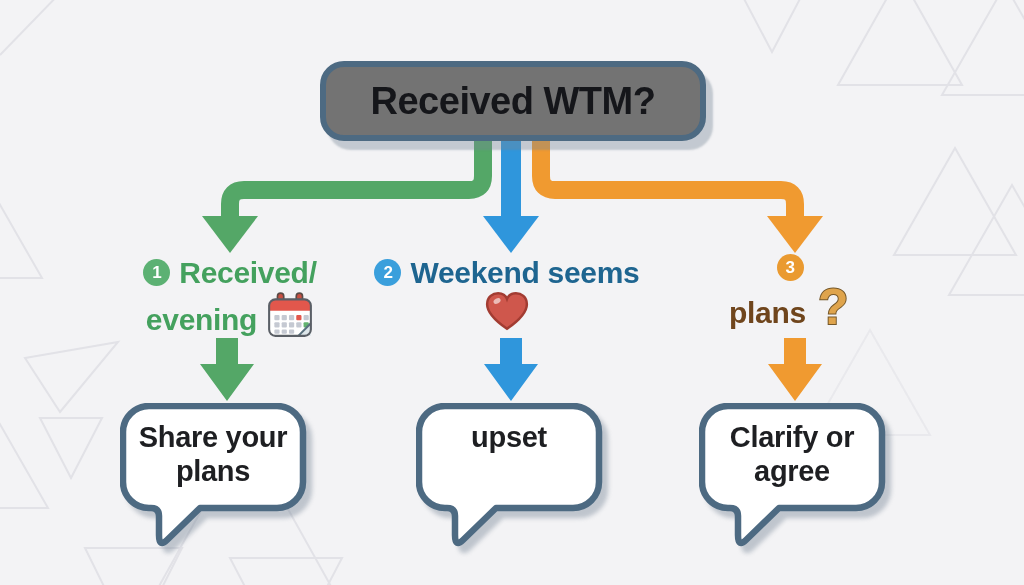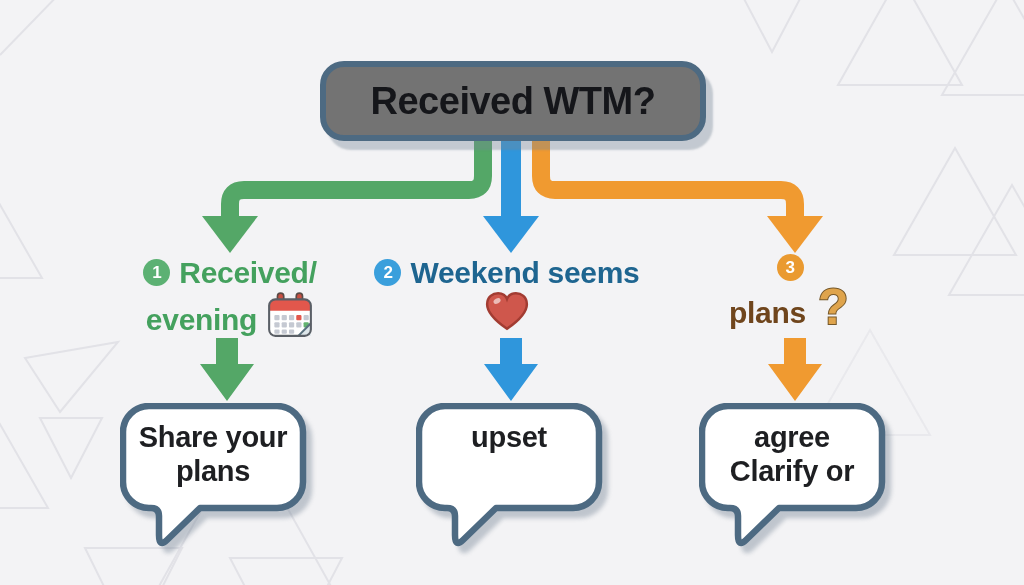--- a/index.html
+++ b/index.html
@@ -197,18 +197,18 @@
     <div class="bubble-text">
       <div>upset</div>
     </div>
   </div>
 
   <div class="bubble" style="left:699px">
     <svg width="200" height="150" viewBox="0 0 200 150">
       <path d="M29,3 H157 A26,26 0 0 1 183,29 V79 A26,26 0 0 1 157,105 H80 L47,137 Q39,145 39,132 V113 Q39,105 31,105 H29 A26,26 0 0 1 3,79 V29 A26,26 0 0 1 29,3 Z" fill="#ffffff" stroke="#4d6a82" stroke-width="6.5" stroke-linejoin="round"></path>
     </svg>
     <div class="bubble-text">
+      <div>Clarify or</div>
       <div>agree</div>
-      <div>Clarify or</div>
     </div>
   </div>
 
 </div>
 
 </body></html>

